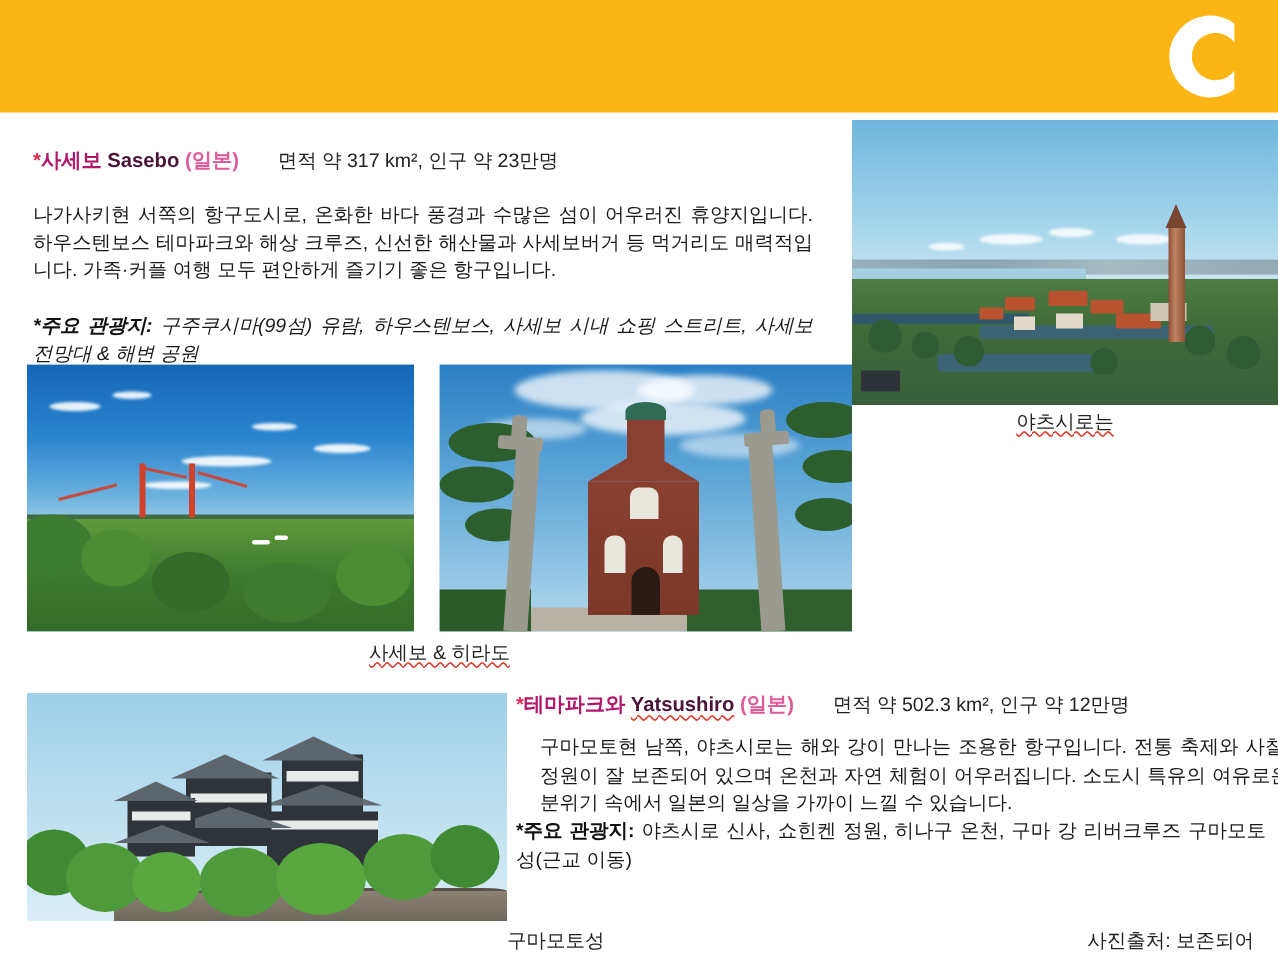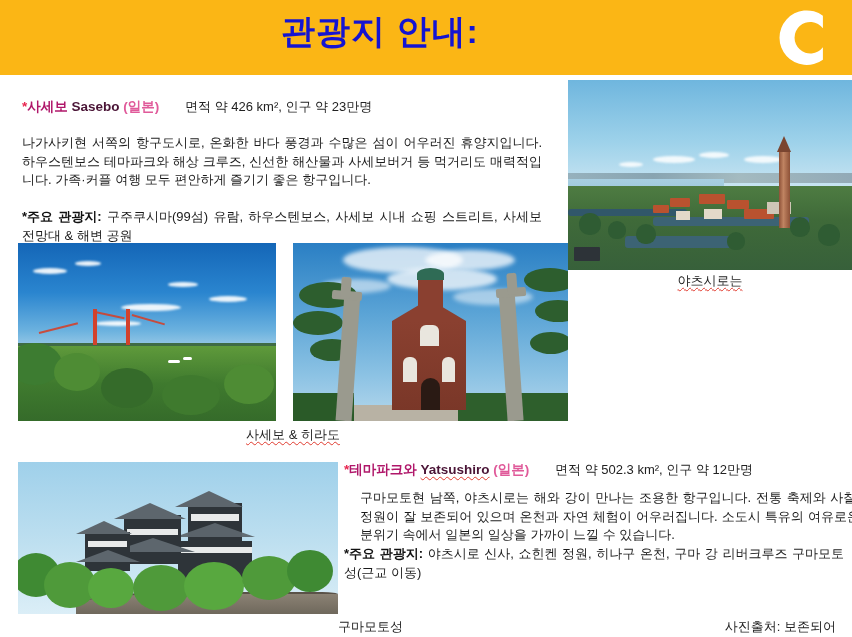--- a/index.html
+++ b/index.html
@@ -253,40 +253,39 @@
     text-decoration-style: wavy;
     text-decoration-color: #e03b2f;
     text-decoration-thickness: 1px;
     text-underline-offset: 2px;
   }
 </style>
 </head>
 <body>
 
 <div class="header-band">
-  <div class="header-title">관광지 안내:</div>
   <div class="brand-logo">
     <svg width="78" height="68" viewBox="0 0 78 68" aria-hidden="true">
       <path d="M58 13 A26 26 0 1 0 58 55 L58 43 A15 15 0 1 1 58 25 Z" fill="#ffffff" transform="translate(-6,0) scale(1.05)"></path>
     </svg>
   </div>
 </div>
 
 <div style="position:absolute; left:22px; top:98px; width:540px;">
   <div class="sec-heading">
     <span class="star">*</span><span class="name-ko sq">사세보</span>
     <span class="name-en">Sasebo</span>
     <span class="country">(일본)</span>
-    <span class="stat">면적 약 426 km², 인구 약 23만명</span>
+    <span class="stat">면적 약 317 km², 인구 약 23만명</span>
   </div>
 </div>
 
 <div class="body-text" style="position:absolute; left:22px; top:134px; width:520px; text-align:justify;">나가사키현 서쪽의 항구도시로, 온화한 바다 풍경과 수많은 섬이 어우러진 휴양지입니다. 하우스텐보스 테마파크와 해상 크루즈, 신선한 해산물과 사세보버거 등 먹거리도 매력적입니다. 가족·커플 여행 모두 편안하게 즐기기 좋은 항구입니다.</div>
 
-<div class="poi-line" style="position:absolute; left:22px; top:208px; width:520px; text-align:justify;">
+<div class="poi-line" style="position:absolute; left:22px; top:208px; width:520px; text-align:justify;font-style:italic;">
   <span class="poi-label">*주요 관광지:</span><span> 구주쿠시마(99섬) 유람, 하우스텐보스, 사세보 시내 쇼핑 스트리트, 사세보 전망대 &amp; 해변 공원</span>
 </div>
 
 <div class="photo" id="photo-htb">
   <div class="scene">
     <div class="htb-sky"></div>
     <div class="htb-cloud" style="left:30%; top:40%; width:42px; height:7px;"></div>
     <div class="htb-cloud" style="left:46%; top:38%; width:30px; height:6px;"></div>
     <div class="htb-cloud" style="left:62%; top:40%; width:38px; height:7px;"></div>
     <div class="htb-cloud" style="left:18%; top:43%; width:24px; height:5px;"></div>

